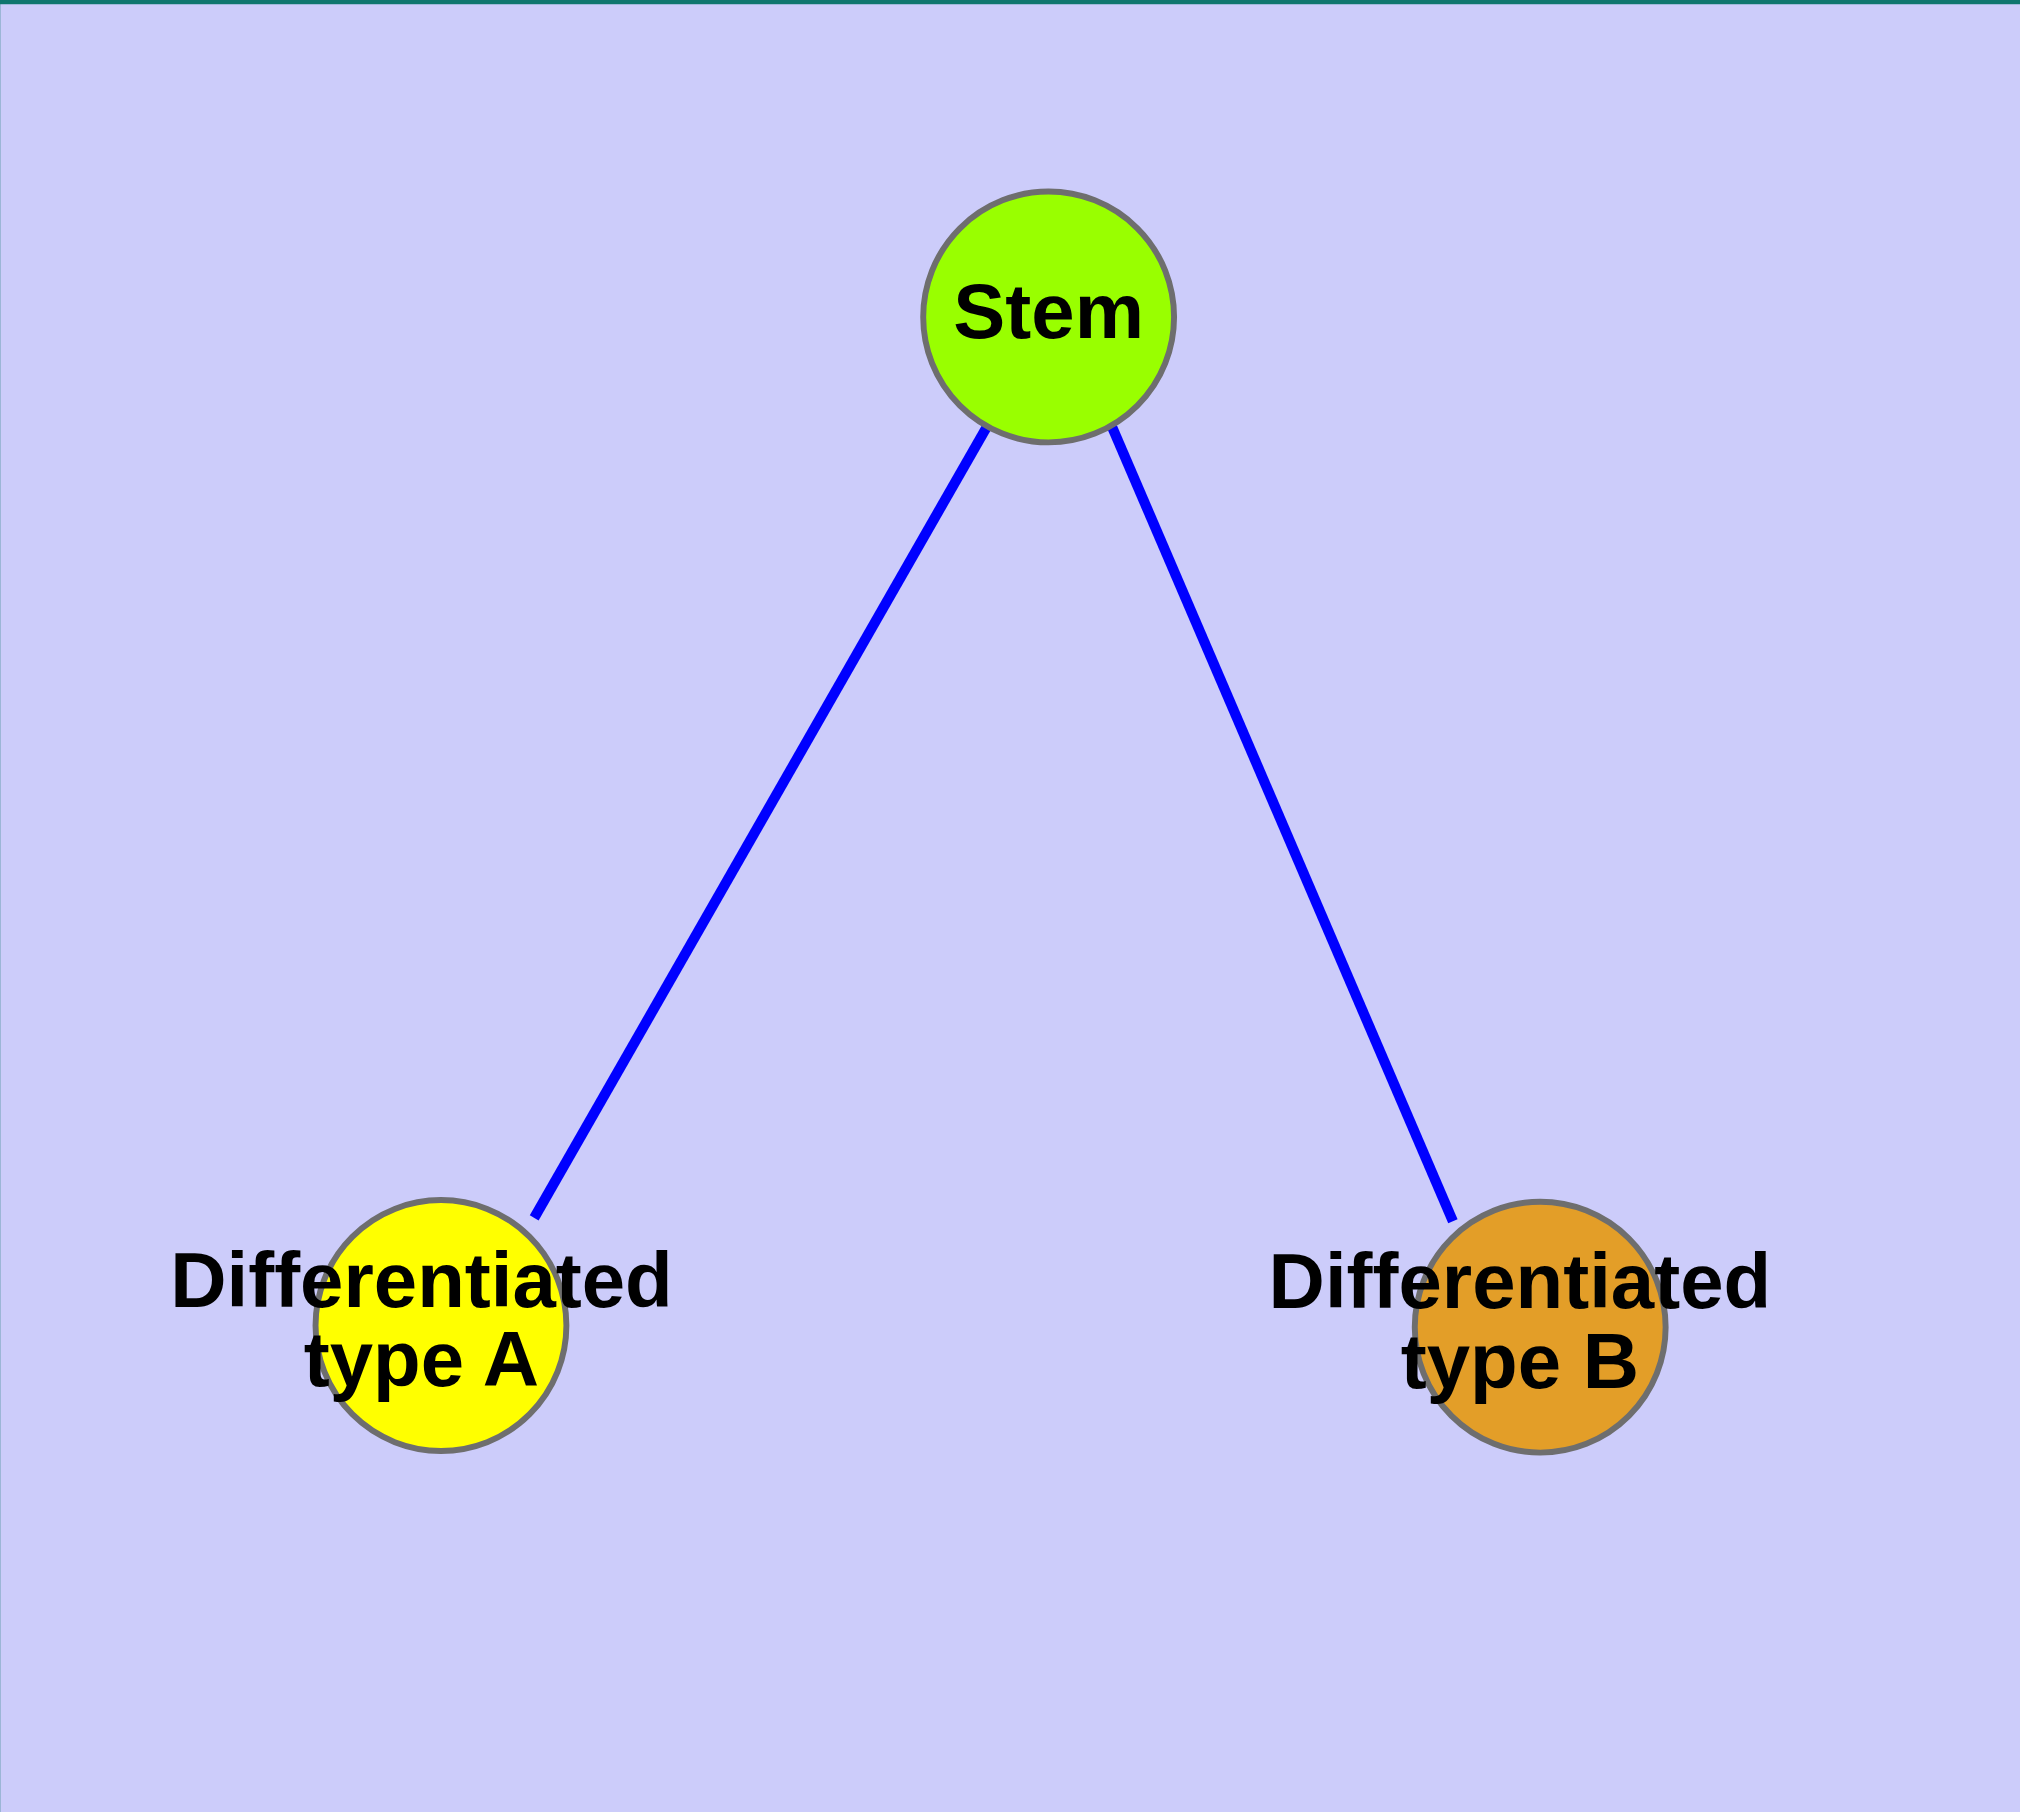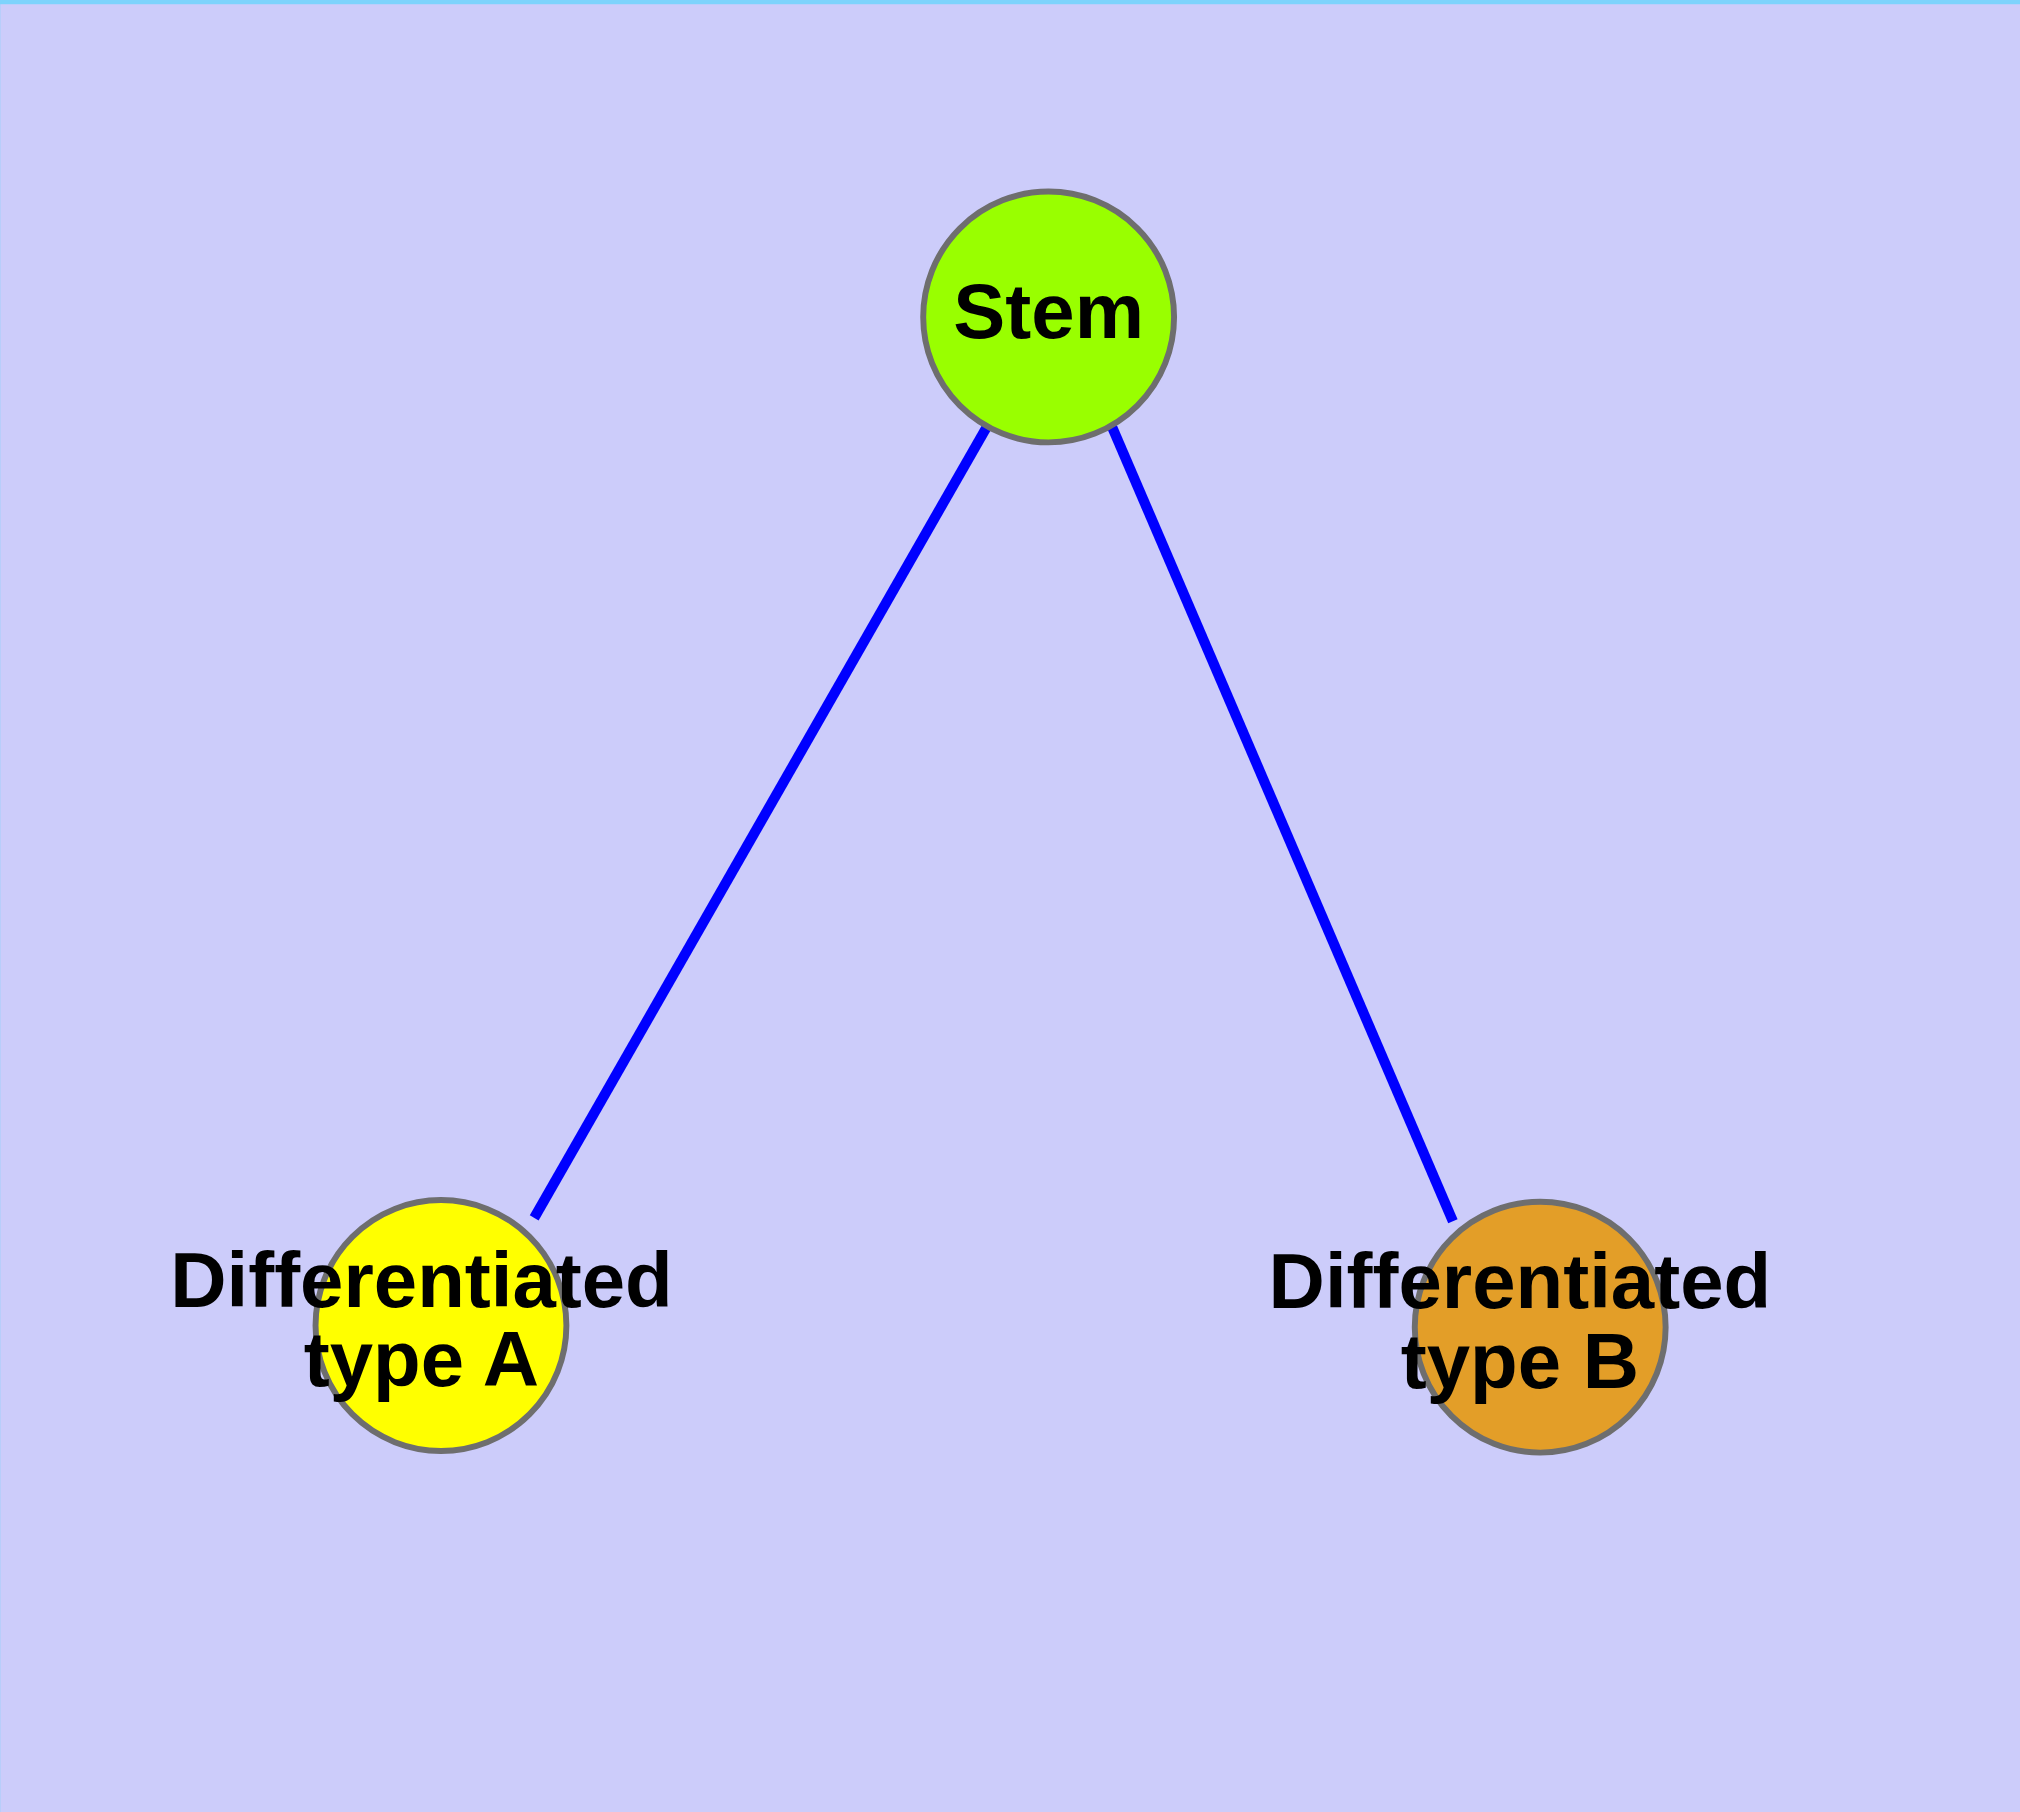--- a/index.html
+++ b/index.html
@@ -10,21 +10,21 @@
   body {
     width: 2021px;
     height: 1812px;
     overflow: hidden;
     font-family: "Liberation Sans", sans-serif;
   }
   #diagram-root {
     position: relative;
     width: 2021px;
     height: 1812px;
-    background: #7dd3fc;
+    background: #0f766e;
   }
   #graph-svg {
     position: absolute;
     left: 0;
     top: 0;
     width: 2021px;
     height: 1812px;
     display: block;
   }
   .node-label {

